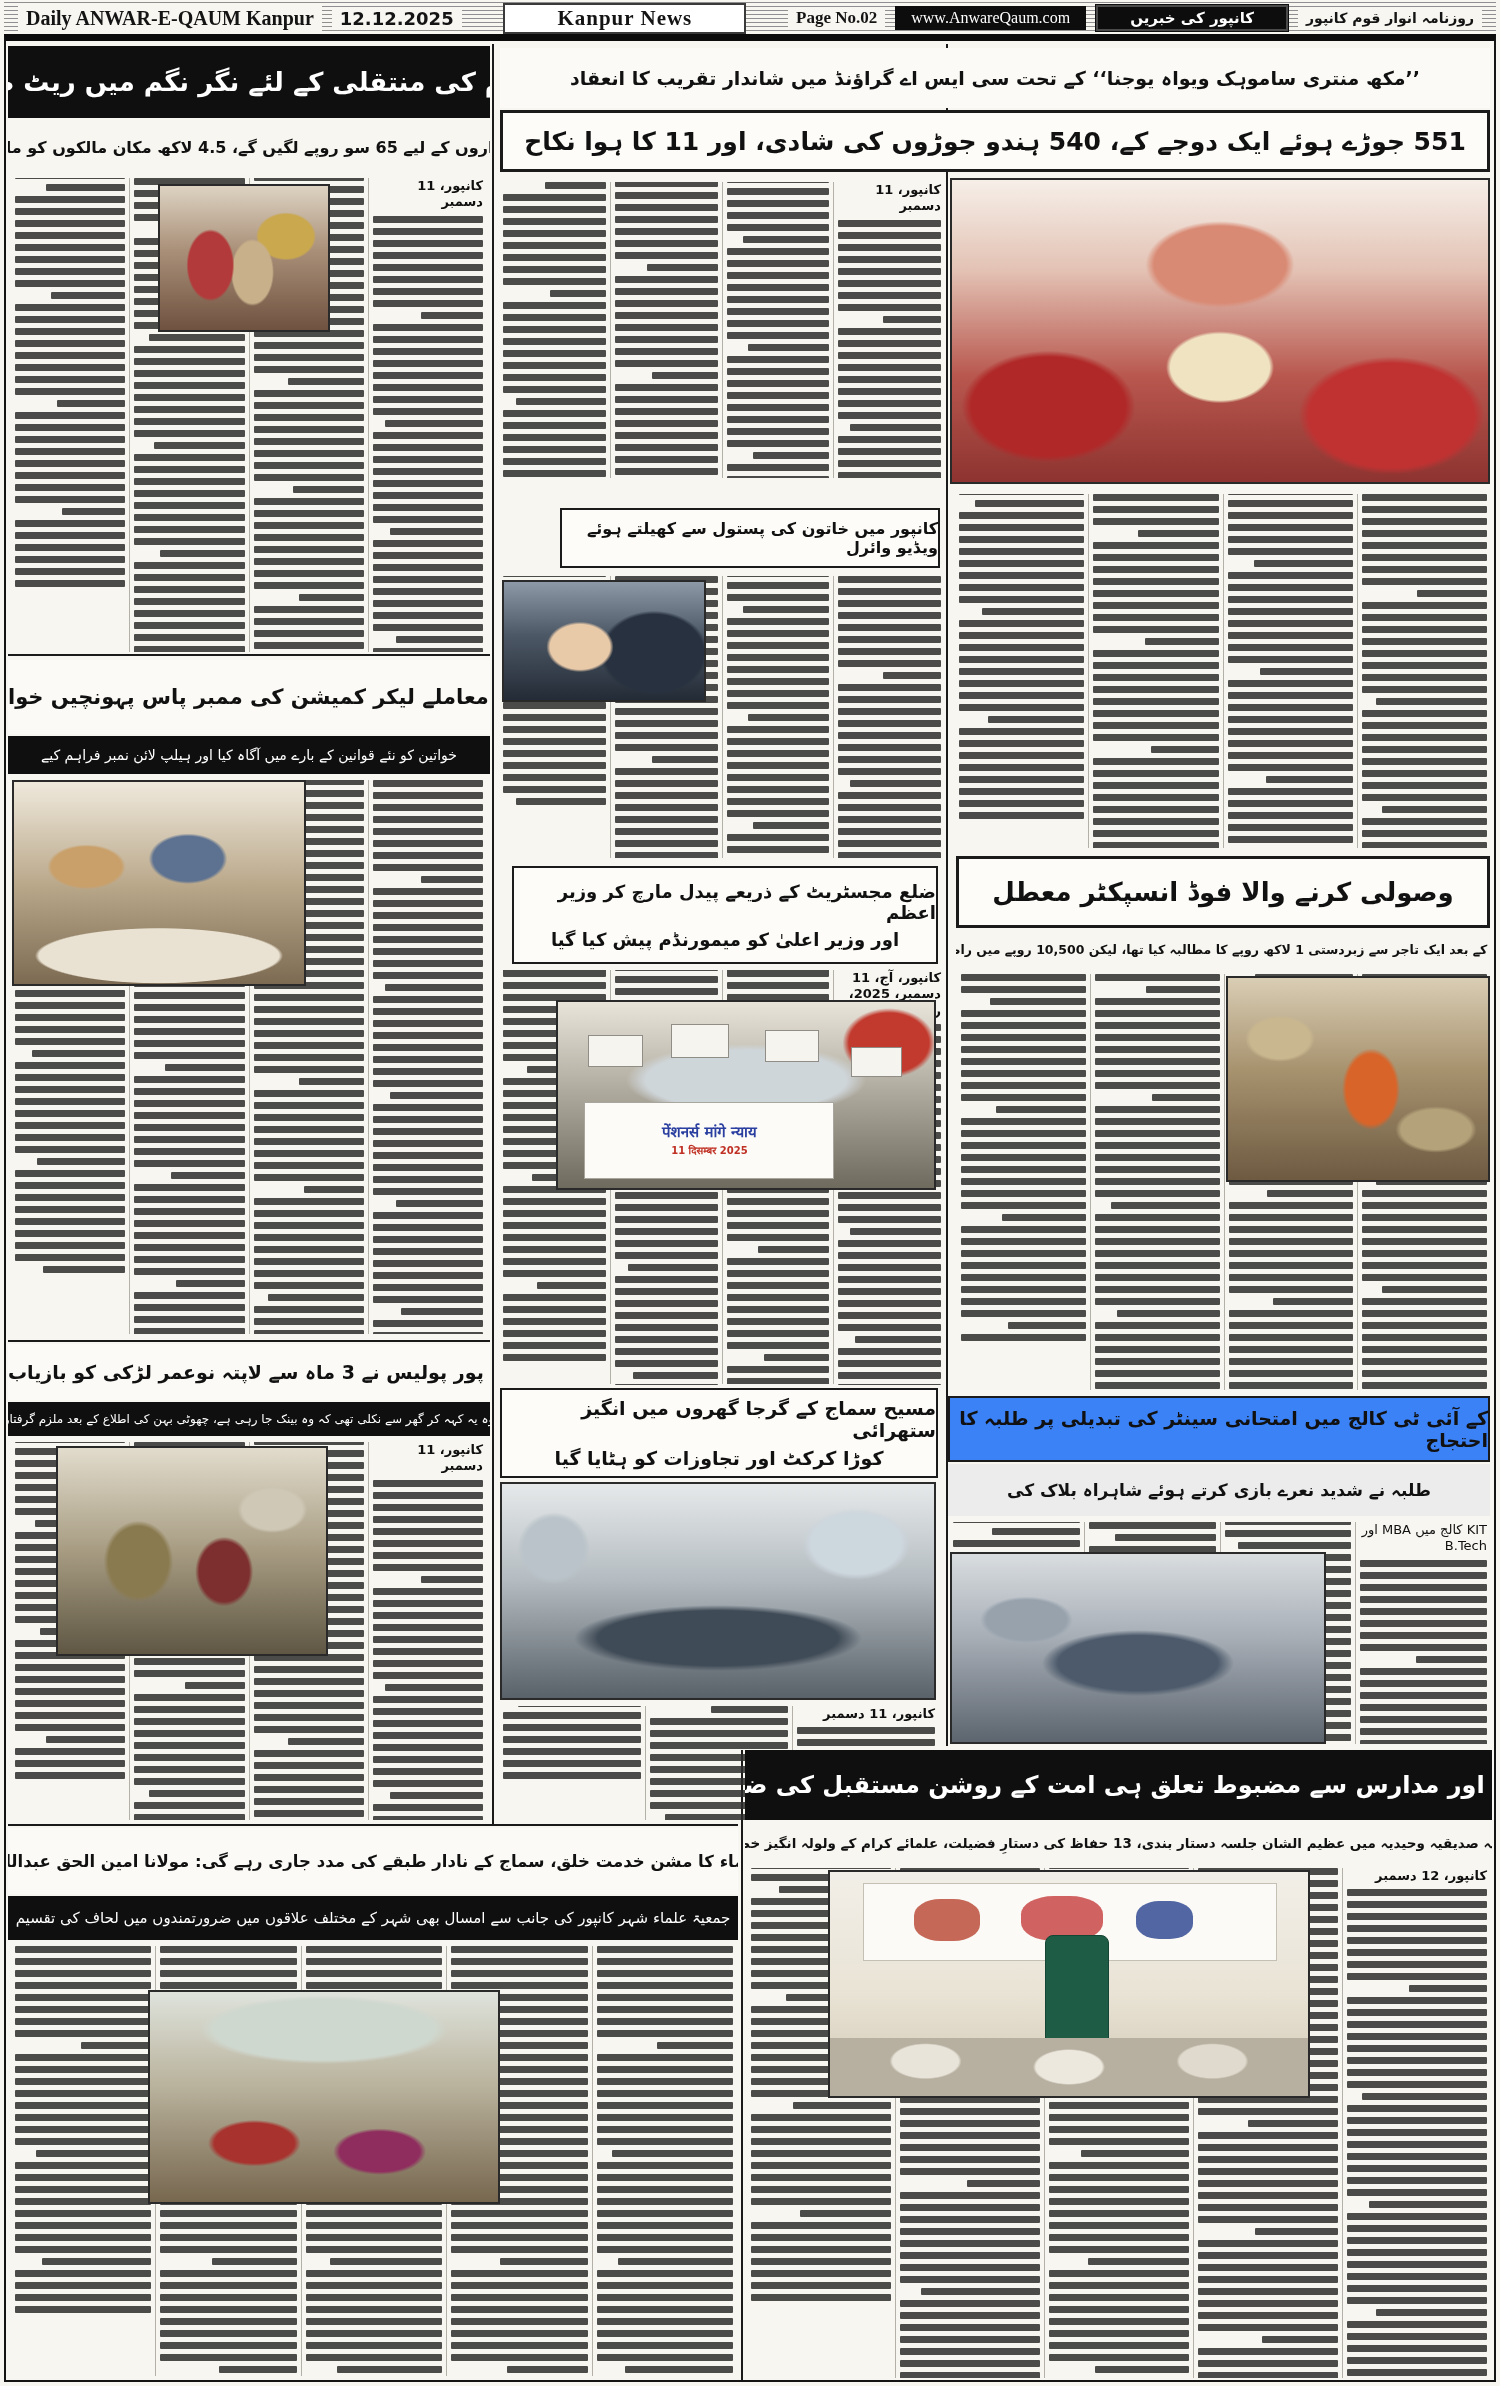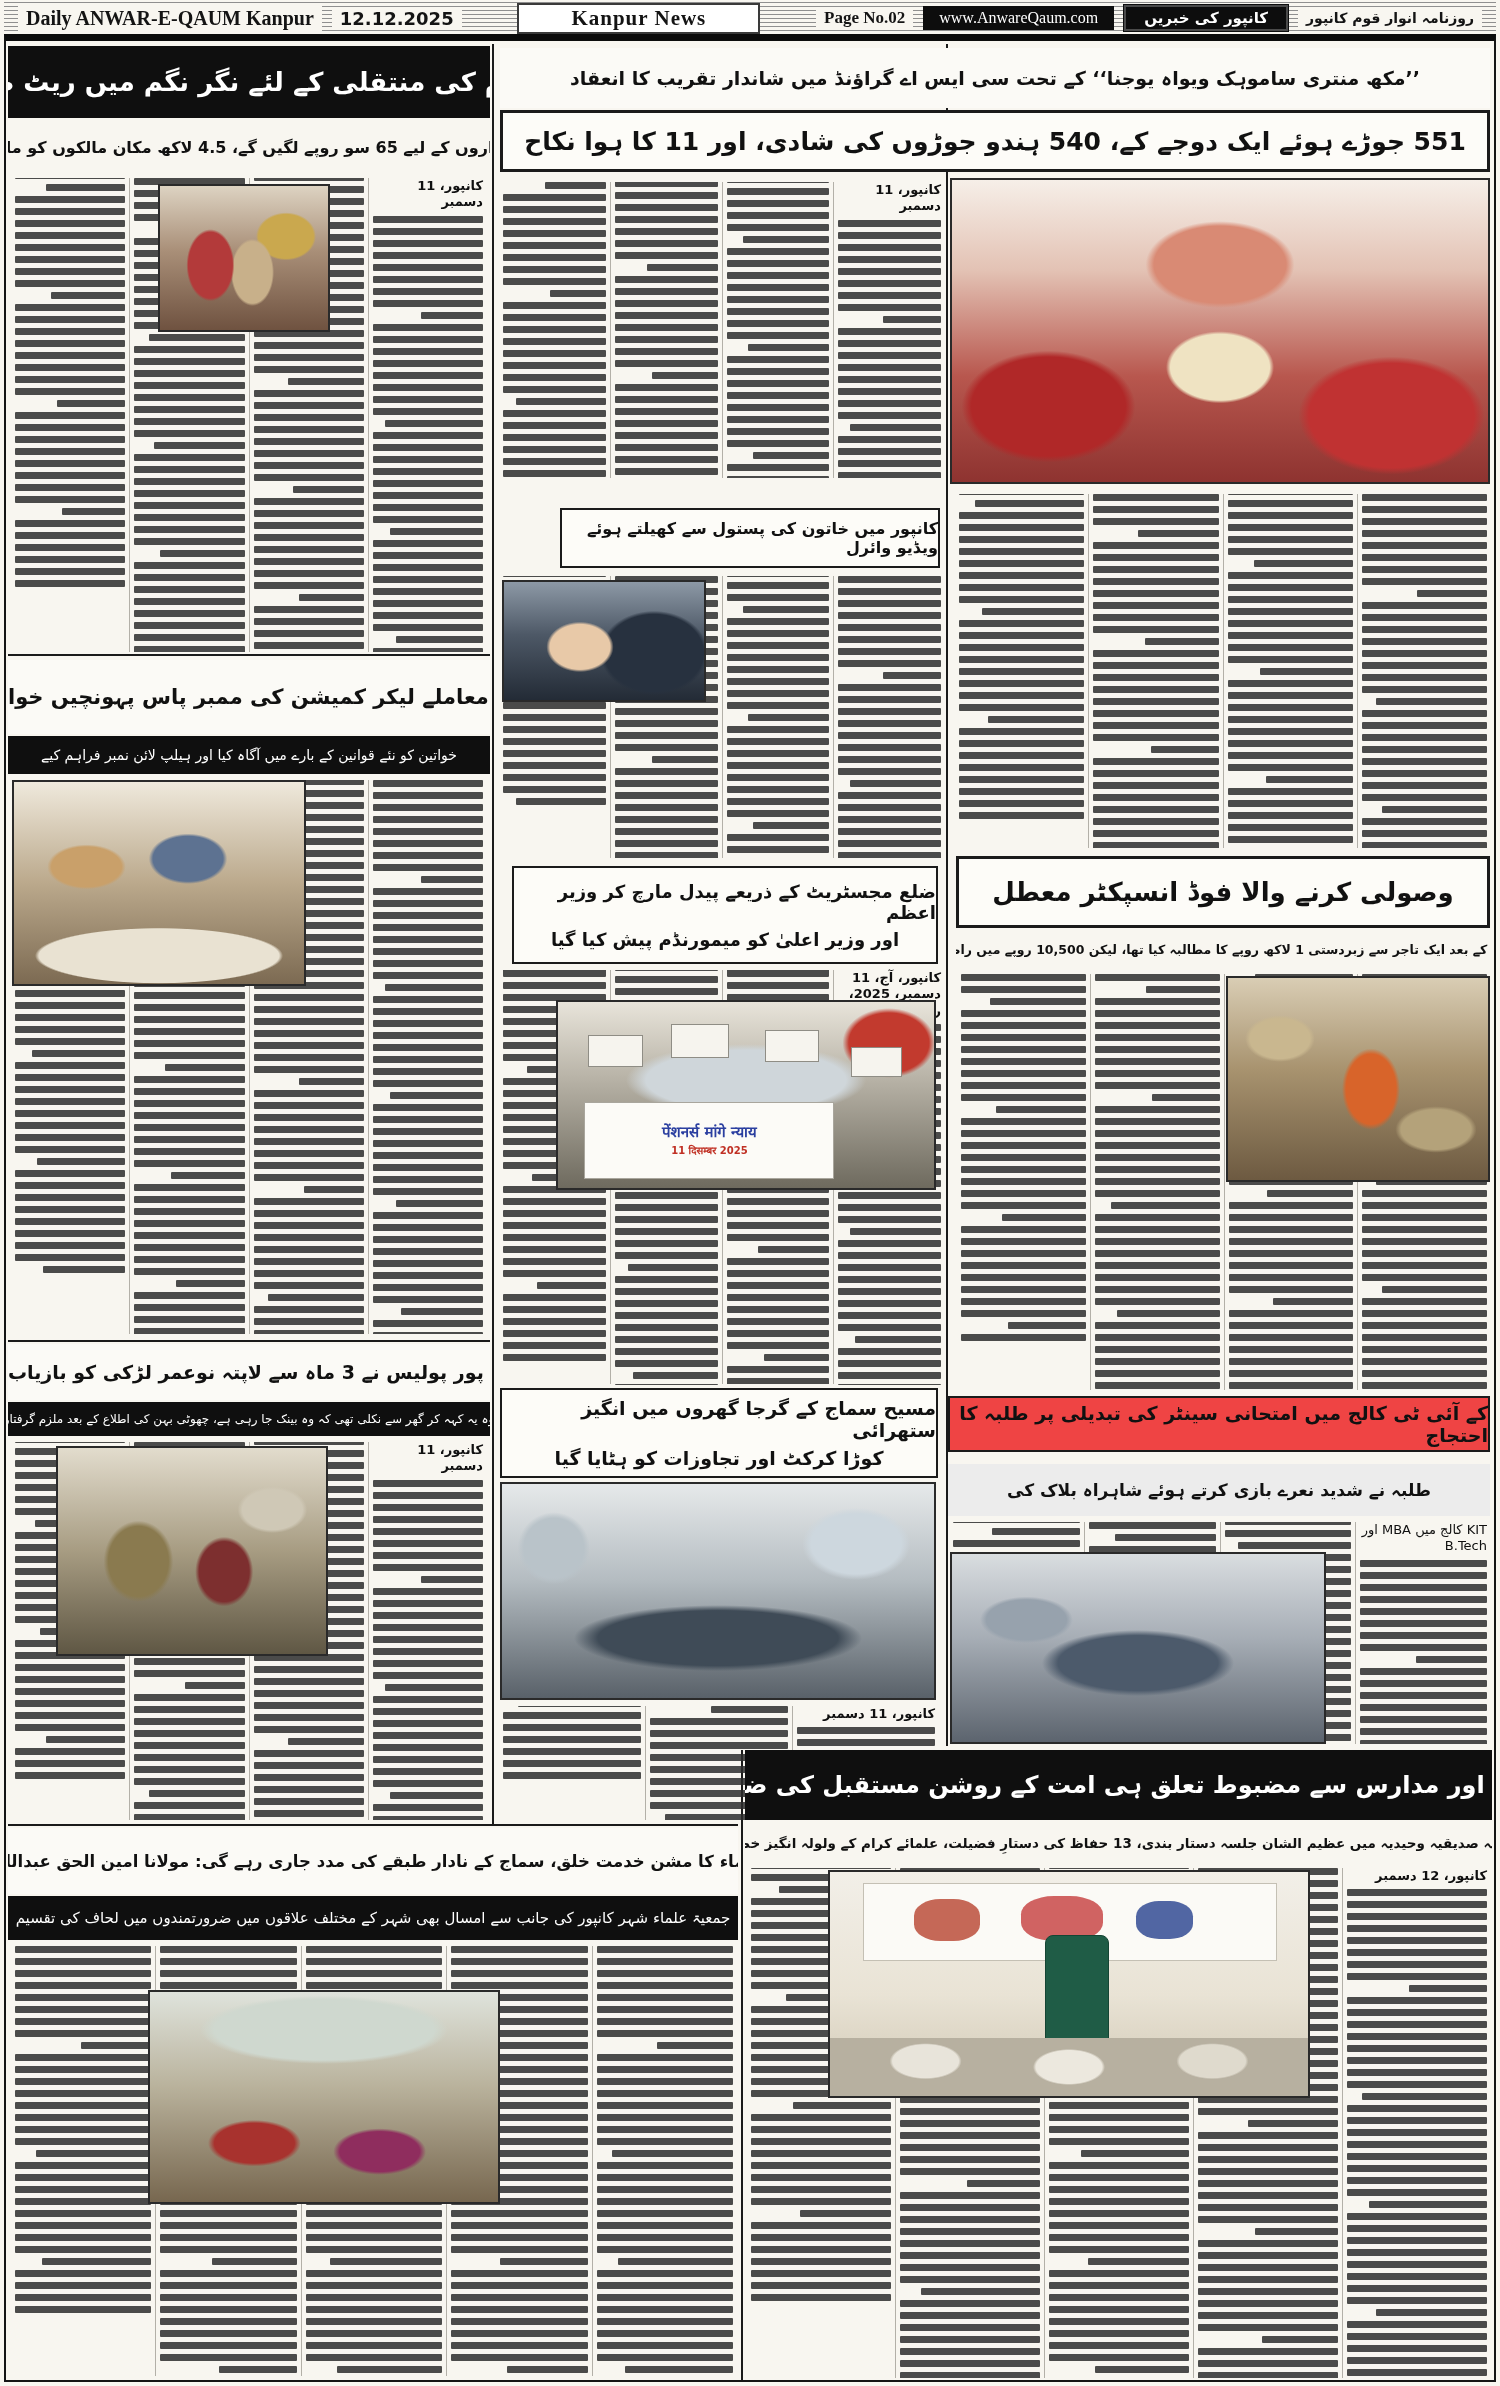--- a/index.html
+++ b/index.html
@@ -13,21 +13,21 @@
             display:flex;align-items:center;gap:10px;padding:0 14px;box-sizing:border-box;}
   .masthead .chip{background:#f8f6f0;padding:1px 8px;white-space:nowrap;text-align:right;}
   .mh-en{font-family:"Liberation Serif",serif;font-size:20px;font-weight:700;}
   .mh-date{font-family:"DejaVu Sans",sans-serif;font-size:18px;font-weight:700;}
   .mh-box{border:2px solid #3a3a3a;font-family:"Liberation Serif",serif;font-size:21px;
           font-weight:700;letter-spacing:1px;padding:1px 52px;background:#fff;}
   .mh-page{font-family:"Liberation Serif",serif;font-size:17px;font-weight:700;}
   .mh-site{background:#0d0d0d;color:#fff;font-family:"Liberation Serif",serif;font-size:16px;
            padding:3px 16px;}
   .mh-urdu-box{background:#0d0d0d;color:#fff;border:2px solid #4a4a4a;outline:1px solid #0d0d0d;
-               font-size:15px;font-weight:700;padding:2px 18px;direction:rtl;}
+               font-size:15px;font-weight:700;padding:2px 32px;direction:rtl;}
   .mh-urdu{font-size:14px;font-weight:700;direction:rtl;}
   
   .abs{position:absolute;box-sizing:border-box;}
   .urdu{direction:rtl;font-family:"DejaVu Sans",sans-serif;}
   .hbar{background:#0f0f0f;color:#fff;display:flex;align-items:center;justify-content:center;
         font-weight:700;white-space:nowrap;overflow:hidden;z-index:1;}
   .hplain{background:#fbfaf6;color:#111;display:flex;align-items:center;justify-content:center;
         font-weight:700;white-space:nowrap;overflow:hidden;z-index:1;}
   .hbox{background:#fdfcf8;color:#111;border:2px solid #1b1b1b;display:flex;flex-direction:column;
         align-items:center;justify-content:center;font-weight:700;overflow:hidden;z-index:1;}
@@ -1233,21 +1233,21 @@
       <i></i>
       <i style="width: 89%;"></i>
       <i></i>
       <i></i>
       <i></i>
       <i></i>
       <i></i>
       <i></i>
     </div>
 
-  <div class="abs hbox urdu" style="left:948px;top:1396px;width:542px;height:56px;font-size:19px;background:#ef4444;">کے آئی ٹی کالج میں امتحانی سینٹر کی تبدیلی پر طلبہ کا احتجاج</div>
+  <div class="abs hbox urdu" style="left:948px;top:1396px;width:542px;height:66px;font-size:19px;background:#3b82f6;">کے آئی ٹی کالج میں امتحانی سینٹر کی تبدیلی پر طلبہ کا احتجاج</div>
   <div class="abs sub urdu" style="left:948px;top:1464px;width:542px;height:52px;font-size:17px;background:#ececec;">طلبہ نے شدید نعرے بازی کرتے ہوئے شاہراہ بلاک کی</div>
   <div class="abs body c4" style="left:950px;top:1520px;width:540px;height:226px;">
     <b class="dl" style="font-weight:400;">KIT کالج میں MBA اور B.Tech</b>
   <i></i>
       <i></i>
       <i></i>
       <i></i>
       <i></i>
       <i></i>
       <i></i>

